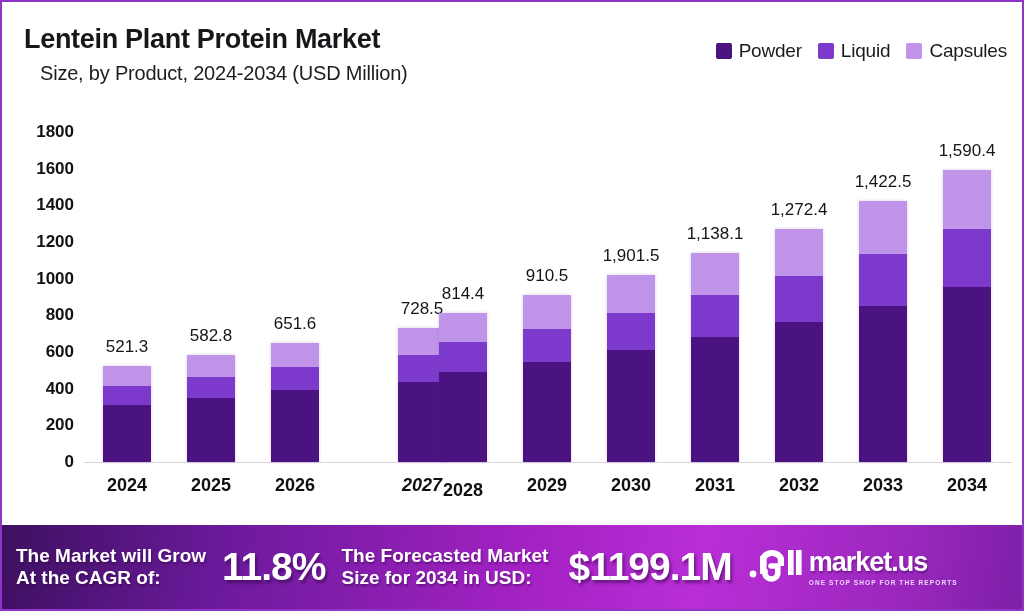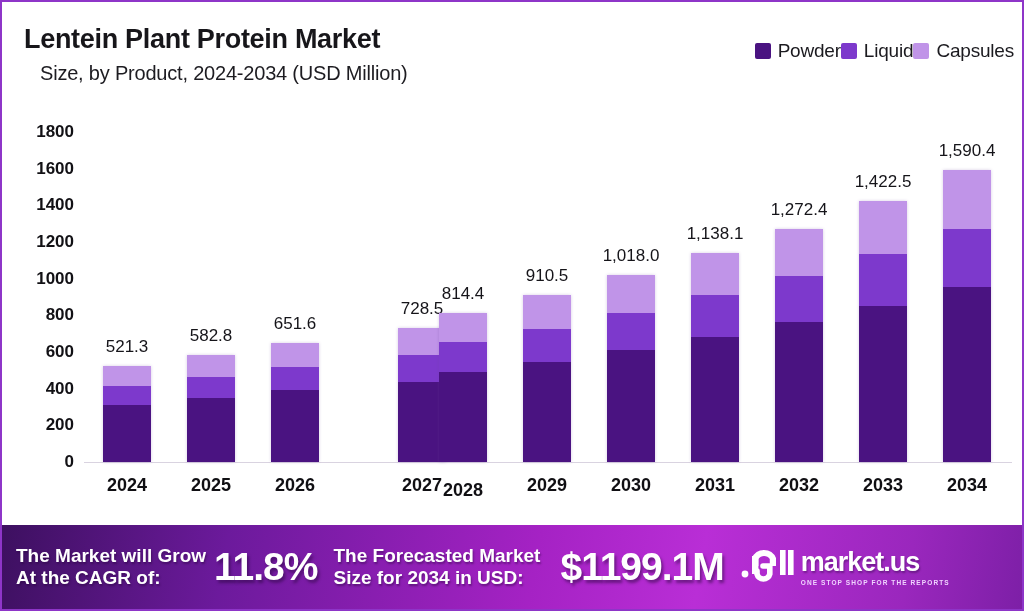--- a/index.html
+++ b/index.html
@@ -42,24 +42,25 @@
     font-size: 20px;
     font-weight: normal;
     color: #1d1c21;
     letter-spacing: -0.2px;
     margin-left: 16px;
   }
 
   
   .legend {
     position: absolute;
-    right: 12px;
+    right: 19px;
     top: 38px;
     display: flex;
     align-items: center;
+    gap: 16px;
   }
   .legend-item {
     display: flex;
     align-items: center;
     gap: 7px;
   }
   .legend-swatch {
     width: 16px;
     height: 16px;
     border-radius: 2px;
@@ -169,21 +170,21 @@
   }
   .cagr-block { margin-left: 14px; }
   .banner-big {
     color: #ffffff;
     font-weight: bold;
     text-shadow: 2px 3px 3px rgba(40, 5, 60, 0.5);
     letter-spacing: -1px;
   }
   .cagr-value {
     font-size: 39px;
-    margin-left: 8px;
+    margin-left: 16px;
   }
   .forecast-block { margin-left: 16px; }
   .size-value {
     font-size: 39px;
     margin-left: 20px;
   }
   .logo {
     display: flex;
     align-items: center;
     margin-left: 16px;
@@ -274,21 +275,21 @@
           <div class="bar-value" style="bottom: 184.46px;">651.6</div>
           <div class="x-label" style="bottom: 22px;">2026</div>
         </div>
         <div class="bar-group" style="left: 271px; height: 412px; margin-left: 43px;">
           <div class="bar-stack" style="bottom: 56px;">
             <div class="seg seg-capsules" style="height: 26.675px;"></div>
             <div class="seg seg-liquid" style="height: 26.7667px;"></div>
             <div class="seg seg-powder" style="height: 80.1167px;"></div>
           </div>
           <div class="bar-value" style="bottom: 198.558px;">728.5</div>
-          <div class="x-label" style="bottom: 22px;">2027</div>
+          <div class="x-label" style="bottom: 22px; font-style: italic;">2027</div>
         </div>
         <div class="bar-group" style="left: 355px; height: 412px;">
           <div class="bar-stack" style="bottom: 56px;">
             <div class="seg seg-capsules" style="height: 29.7733px;"></div>
             <div class="seg seg-liquid" style="height: 29.8833px;"></div>
             <div class="seg seg-powder" style="height: 89.65px;"></div>
           </div>
           <div class="bar-value" style="bottom: 214.307px;">814.4</div>
           <div class="x-label" style="bottom: 17px;">2028</div>
         </div>
@@ -300,21 +301,21 @@
           </div>
           <div class="bar-value" style="bottom: 231.925px;">910.5</div>
           <div class="x-label" style="bottom: 22px;">2029</div>
         </div>
         <div class="bar-group" style="left: 523px; height: 412px;">
           <div class="bar-stack" style="bottom: 56px;">
             <div class="seg seg-capsules" style="height: 37.2167px;"></div>
             <div class="seg seg-liquid" style="height: 37.4px;"></div>
             <div class="seg seg-powder" style="height: 112.017px;"></div>
           </div>
-          <div class="bar-value" style="bottom: 251.633px;">1,018.0</div>
+          <div class="bar-value" style="bottom: 251.633px;">1,901.5</div>
           <div class="x-label" style="bottom: 22px;">2030</div>
         </div>
         <div class="bar-group" style="left: 607px; height: 412px;">
           <div class="bar-stack" style="bottom: 56px;">
             <div class="seg seg-capsules" style="height: 41.635px;"></div>
             <div class="seg seg-liquid" style="height: 41.8px;"></div>
             <div class="seg seg-powder" style="height: 125.217px;"></div>
           </div>
           <div class="bar-value" style="bottom: 273.652px;">1,138.1</div>
           <div class="x-label" style="bottom: 22px;">2031</div>

